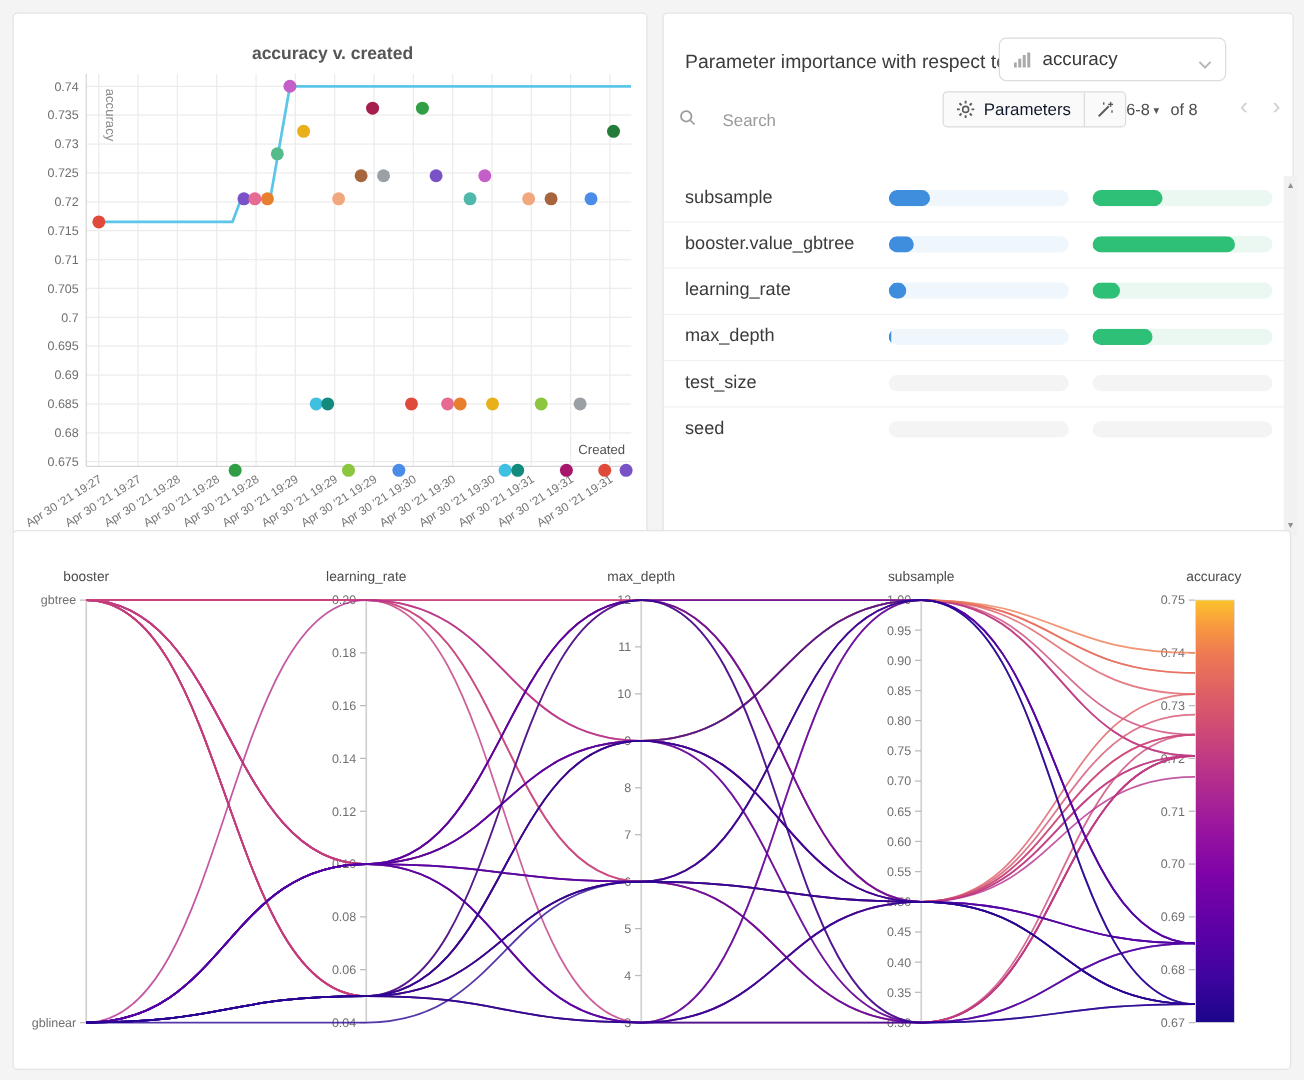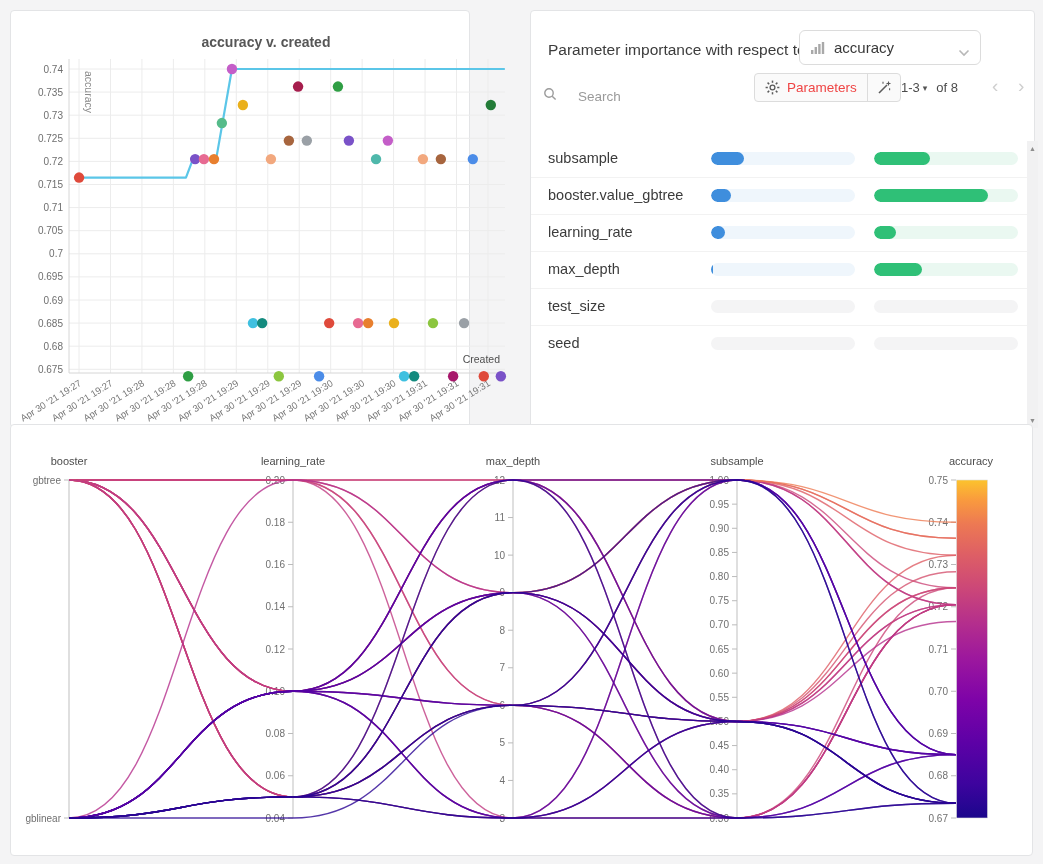--- a/index.html
+++ b/index.html
@@ -6,21 +6,21 @@
   body{
     width:1043px;height:864px;position:relative;
     background:#f4f4f5;
     font-family:"Liberation Sans","DejaVu Sans",sans-serif;
     overflow:hidden;
   }
   .panel{
     position:absolute;background:#fff;border:1px solid #e3e4e6;
     border-radius:4px;box-sizing:border-box;
   }
-  #scatter-panel{left:10px;top:10px;width:460px;height:418px;}
+  #scatter-panel{left:10px;top:10px;width:508px;height:418px;}
   #importance-panel{left:530px;top:10px;width:505px;height:418px;}
   #pcp-panel{left:10px;top:424px;width:1023px;height:432px;}
 
   
   .pi-title{position:absolute;left:17px;top:30px;font-size:15.5px;color:#3c3c3c;}
   .metric-select{
     position:absolute;left:268px;top:19px;width:182px;height:35px;
     border:1px solid #dcdcdc;border-radius:6px;background:#fff;
     display:flex;align-items:center;cursor:pointer;box-sizing:border-box;
   }
@@ -30,21 +30,21 @@
 
   .search-box{position:absolute;left:12px;top:76px;display:flex;align-items:center;width:190px;}
   .search-box input{
     border:none;outline:none;background:transparent;margin-left:19px;
     font-size:13.5px;color:#555;width:150px;font-family:inherit;
   }
   .search-box input::placeholder{color:#9a9a9a;}
 
   .btn-group{position:absolute;left:223px;top:62px;height:29px;display:flex;
     border:1px solid #dcdcdc;border-radius:4px;background:#fafafa;box-sizing:border-box;}
-  .btn{display:flex;align-items:center;padding:0 10px;cursor:pointer;font-size:13.5px;color:#ef4444;}
+  .btn{display:flex;align-items:center;padding:0 10px;cursor:pointer;font-size:13.5px;color:#0f172a;}
   .btn + .btn{border-left:1px solid #dcdcdc;}
   .btn .icon{margin-right:7px;display:flex;}
   .btn.icon-only{padding:0 8px;}
   .btn.icon-only .icon{margin-right:0;}
 
   .pagination{position:absolute;left:370px;top:69px;font-size:13px;color:#4c4c4c;display:flex;align-items:center;}
   .pagination .caret{font-size:9px;margin:1px 3px 0 3px;color:#555;cursor:pointer;}
   .pagination .of{margin-left:6px;}
   .page-prev,.page-next{position:absolute;top:62px;font-size:19px;color:#cfcfcf;cursor:pointer;line-height:26px;}
   .page-prev{left:461px;}
@@ -237,21 +237,21 @@
               <line x1="10.5" y1="3.5" x2="14.5" y2="3.5"></line>
             <line x1="7" y1="1.8" x2="7" y2="3.8"></line>
             <line x1="13.6" y1="8.2" x2="13.6" y2="10.2"></line>
           </g>
         </svg>
       </span>
     </div>
   </div>
 
   <div class="pagination">
-    <span>1-3</span>
+    <span>6-8</span>
     <span class="caret">▾</span>
     <span class="of">of 8</span>
   </div>
   <span class="page-prev">‹</span>
   <span class="page-next">›</span>
 
 
   <div id="rows">
       <div class="prow">
         <span class="pname">subsample</span>

